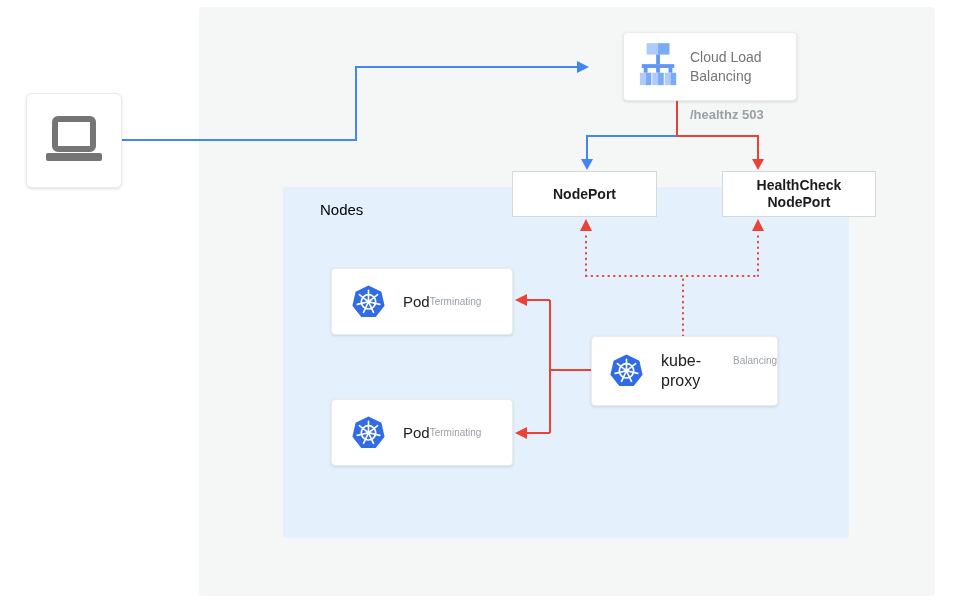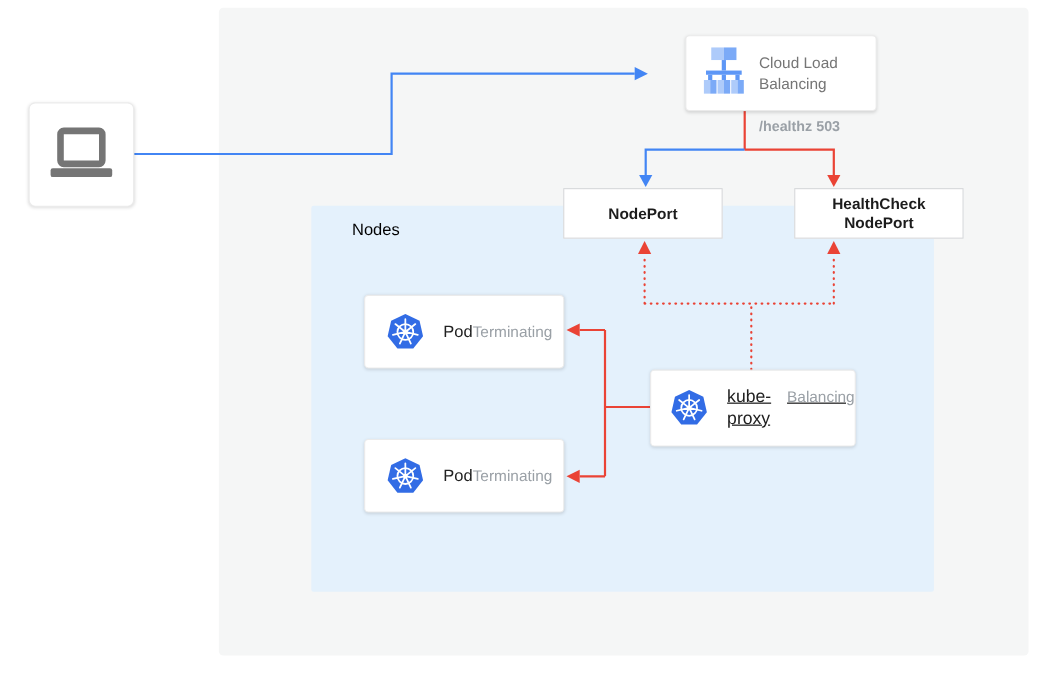--- a/index.html
+++ b/index.html
@@ -27,25 +27,25 @@
   .card{
     position:absolute;background:#fff;border:1px solid #ebebeb;border-radius:4px;
     box-shadow:0 1px 3px rgba(0,0,0,0.13);display:flex;align-items:center;z-index:4;
     box-sizing:border-box;
   }
   .laptop-card{left:26px;top:93px;width:96px;height:95px;justify-content:center;border-radius:6px;}
   .clb-card{left:623px;top:32px;width:174px;height:69px;padding-left:14px;}
   .clb-text{width:88px;margin-left:10px;font-size:14px;line-height:19px;color:#757575;}
   .pod1-card{left:331px;top:268px;width:182px;height:67px;padding-left:18px;}
   .pod2-card{left:331px;top:399px;width:182px;height:67px;padding-left:18px;}
-  .kp-card{left:591px;top:336px;width:187px;height:70px;padding-left:16px;text-decoration:underline;}
+  .kp-card{left:591px;top:336px;width:187px;height:70px;padding-left:16px;}
   .card-text{display:flex;margin-left:16px;}
   .card-title{font-size:15px;color:var(--text-dark,#212121);line-height:20px;}
   .kp-card .card-title{font-size:16px;}
-  .card-sub{font-size:14px;color:var(--text-gray,#9aa0a6);line-height:19px;}
+  .card-sub{font-size:10px;color:var(--text-gray,#9aa0a6);line-height:19px;}
   .port{
     position:absolute;background:#fff;border:1px solid #d6d8da;z-index:4;
     display:flex;align-items:center;justify-content:center;text-align:center;
     font-size:14px;font-weight:bold;color:#1c1c1c;box-sizing:border-box;line-height:17px;
   }
   .nodeport-box{left:512px;top:171px;width:145px;height:46px;}
   .hc-box{left:722px;top:171px;width:154px;height:46px;}
   .hc-box .port-label{width:112px;}
   .healthz{
     position:absolute;left:690px;top:107px;font-size:13px;font-weight:bold;

